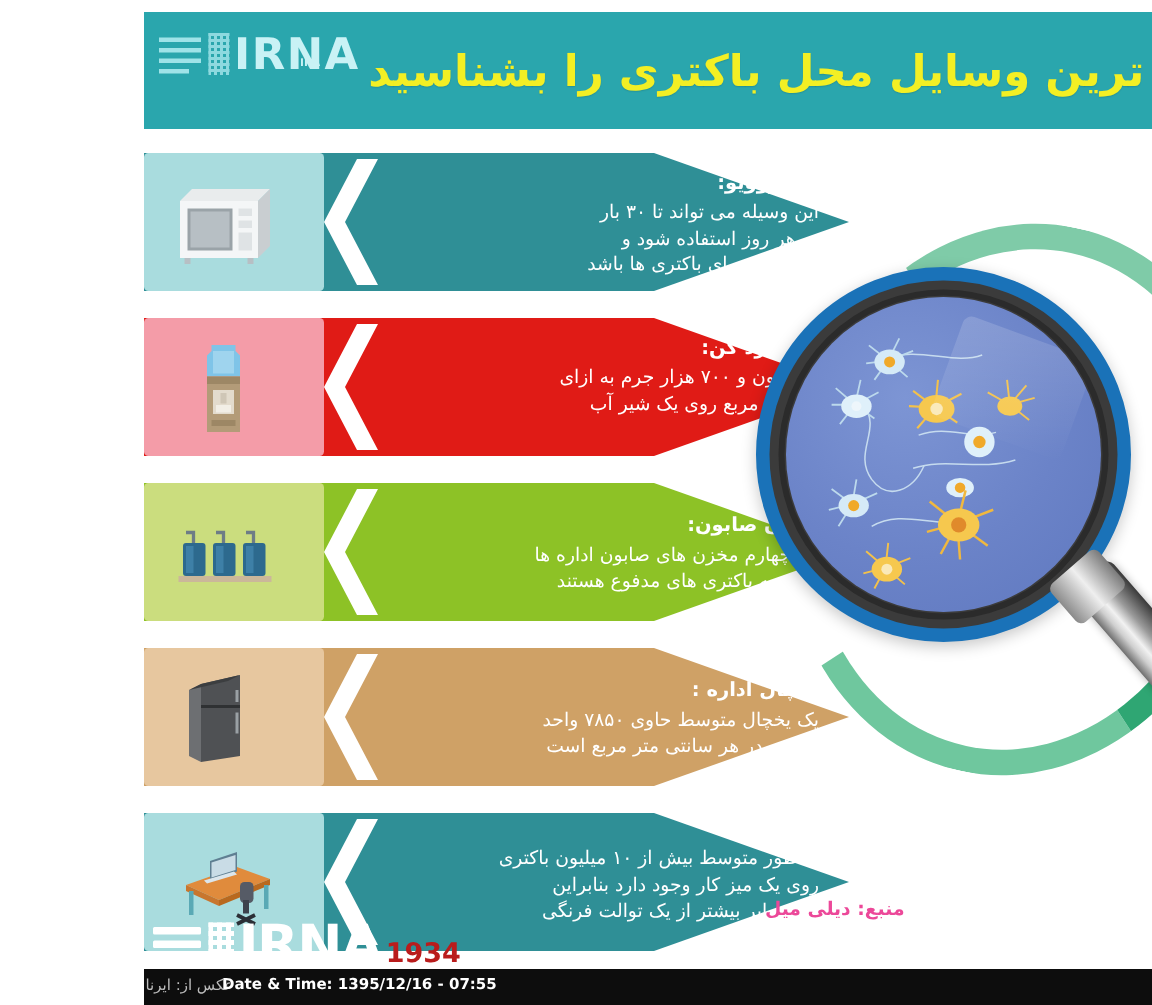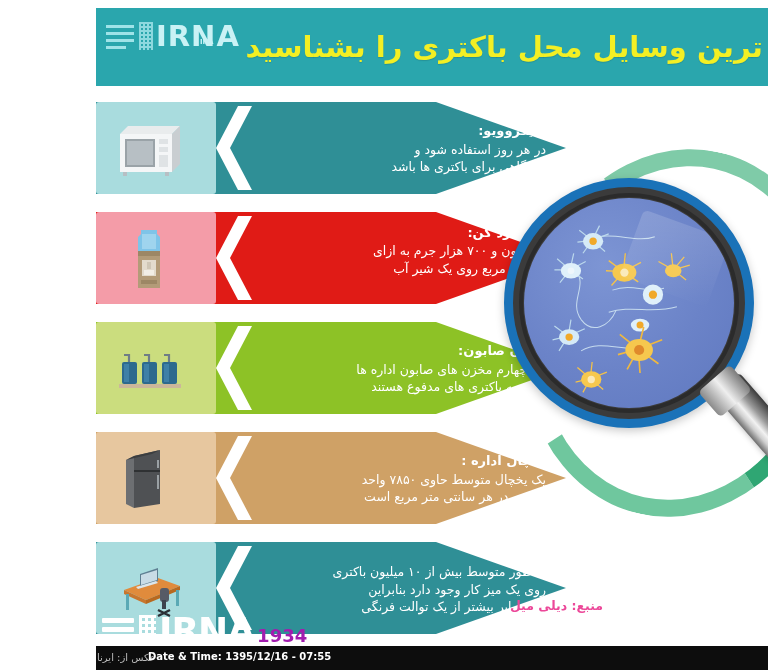--- a/index.html
+++ b/index.html
@@ -148,21 +148,21 @@
   .wm-mark { width:34px; height:34px; position:relative; flex:0 0 34px; }
   .wm-mark .wbar { position:absolute; left:0; height:5px; background:#ffffff; width:32px; border-radius:1px;}
   .wm-mark .w1 { top:4px; } .wm-mark .w2 { top:13px; } .wm-mark .w3 { top:22px; width:24px;}
   .wm-grid {
     width:17px; height:33px; flex:0 0 17px;
     background:
       repeating-linear-gradient(to right,#ffffff 0 3px,transparent 3px 6px),
       repeating-linear-gradient(to bottom,#ffffff 0 3px,transparent 3px 6px);
   }
   .wm-text { color:#ffffff; font-size:36px; font-weight:bold; line-height:36px; letter-spacing:-1px;}
-  .wm-year { color:#a21caf; font-size:18px; font-weight:bold; line-height:36px; align-self:flex-end;}
+  .wm-year { color:#b91c1c; font-size:18px; font-weight:bold; line-height:36px; align-self:flex-end;}
 
   
   .footer {
     position:absolute; left:0; top:646px; width:768px; height:24px;
     background:#0d0d0d; z-index:12; direction:ltr;
   }
   .footer-date {
     position:absolute; left:52px; top:5px; color:#ffffff;
     font-size:10px; font-weight:bold;
   }
@@ -213,20 +213,21 @@
           <rect x="45" y="39" width="9" height="12" fill="#dfe3e5"></rect>
           <rect x="9" y="56" width="4" height="4" fill="#b7bfc4"></rect>
           <rect x="51" y="56" width="4" height="4" fill="#b7bfc4"></rect>
         </svg>
       </div>
       <svg class="chev" viewBox="0 0 44 92">
         <polygon points="30,4 44,4 22,46 44,88 30,88 8,46" fill="#ffffff"></polygon>
       </svg>
       <div class="bar-text">
         <div class="bar-heading">مایکروویو:</div>
+        <div class="bar-line">این وسیله می تواند تا ۳۰ بار</div>
         <div class="bar-line">در هر روز  استفاده  شود و</div>
         <div class="bar-line">بندرگاهی برای باکتری ها باشد</div>
       </div>
     </div>
 
     <div class="row row-2">
       <svg class="bar-main" viewBox="0 0 470 104" preserveAspectRatio="none">
         <path d="M0,6 L340,6 L470,52 L340,98 L0,98 Z" fill="#E01B16"></path>
       </svg>
       <div class="icon-panel" style="background:#F49CA8">

